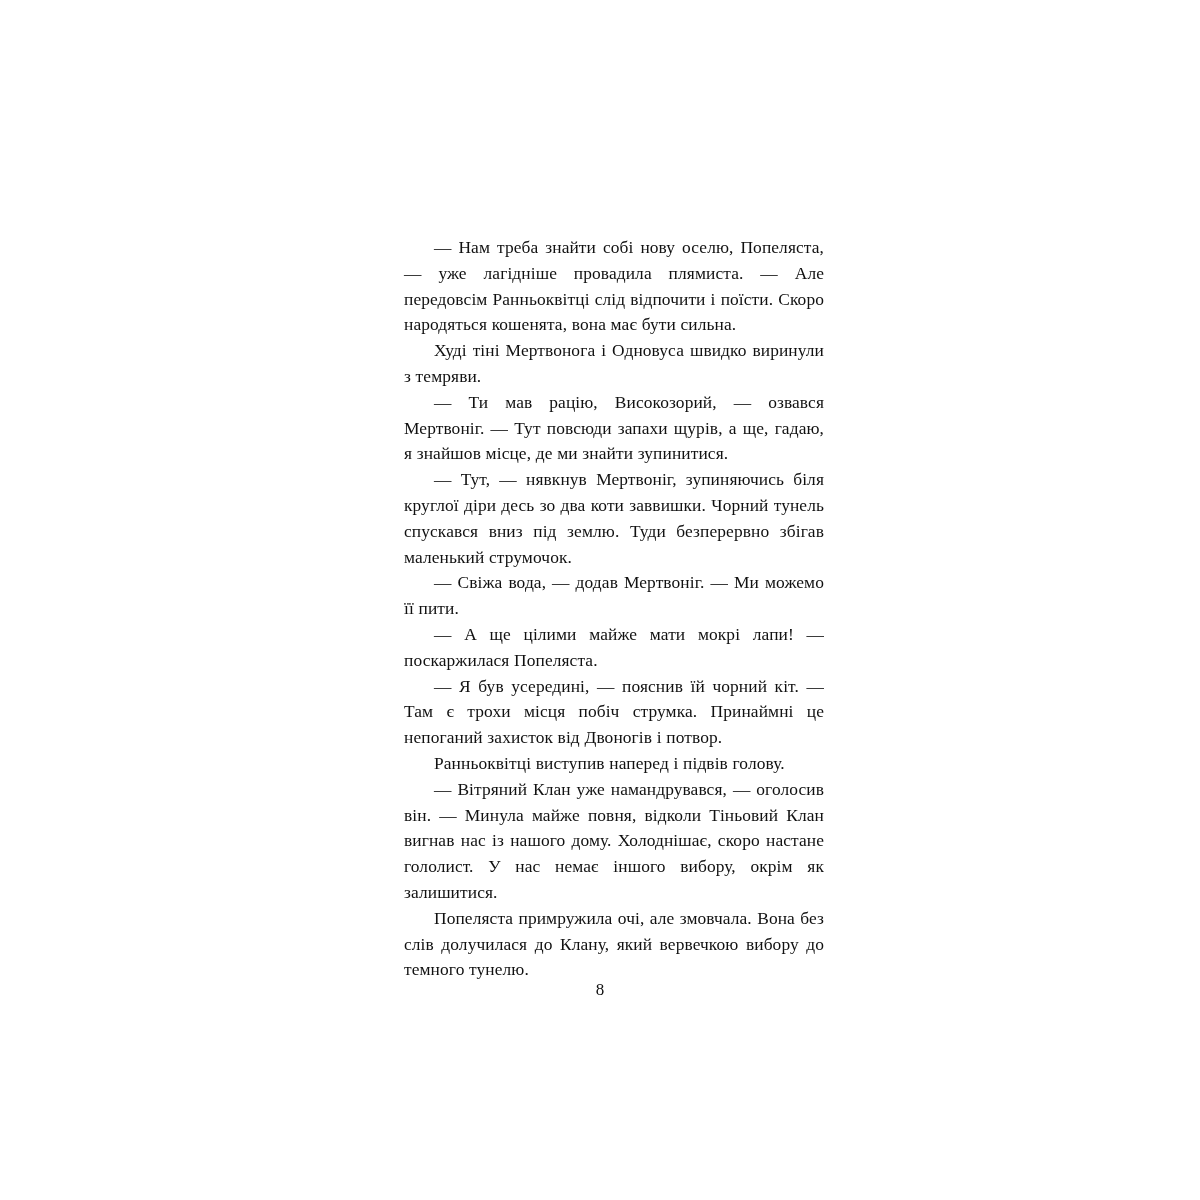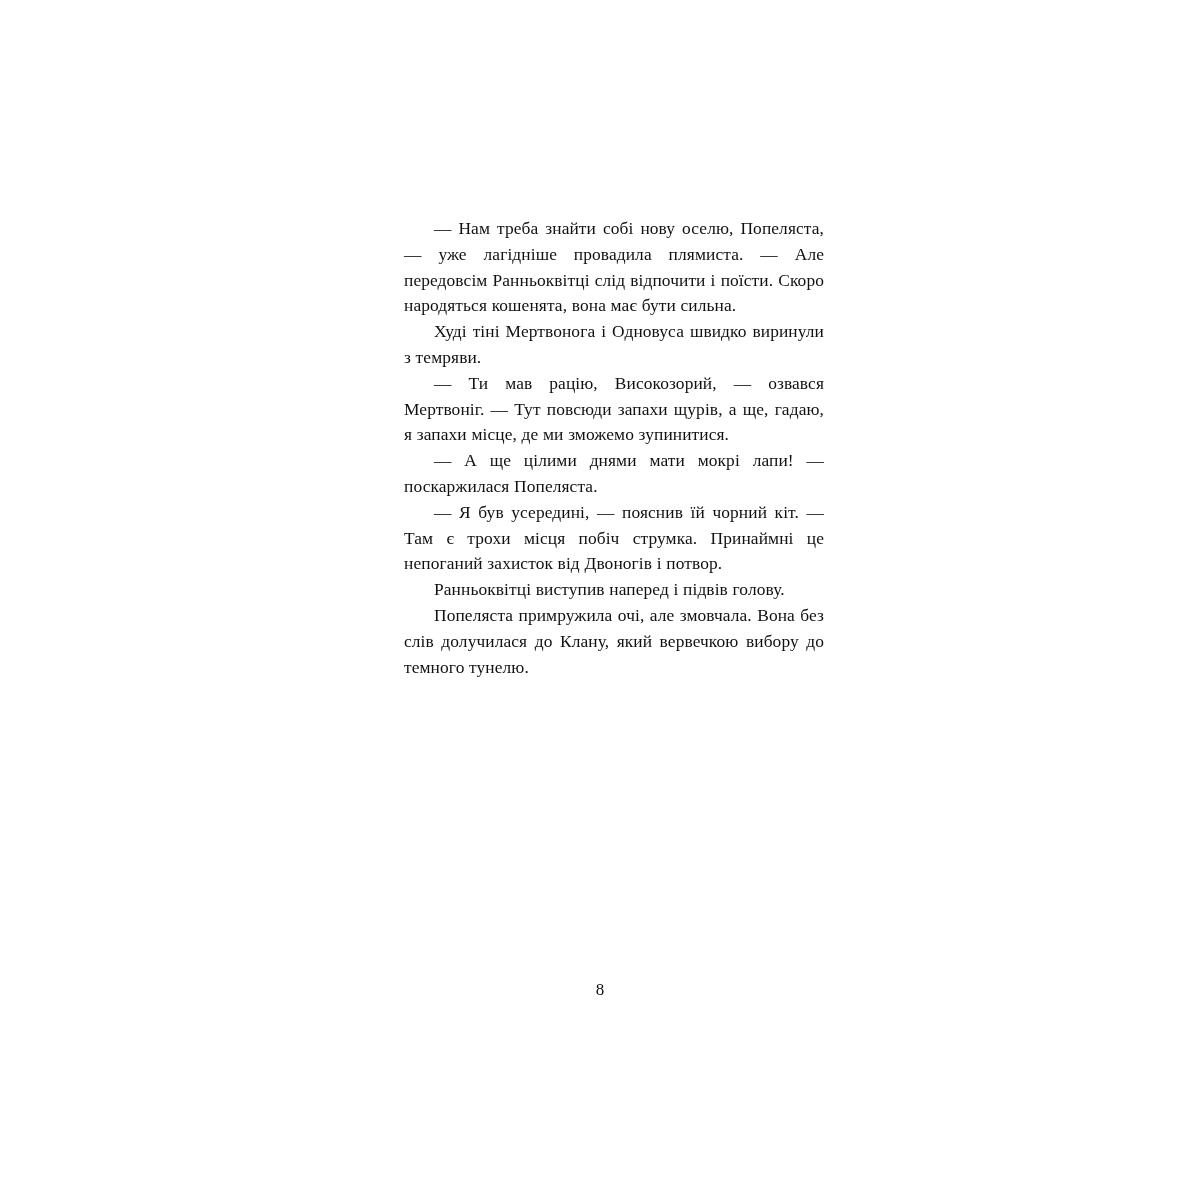--- a/index.html
+++ b/index.html
@@ -18,21 +18,21 @@
   .page {
     position: relative;
     width: 1200px;
     height: 1200px;
     background: #ffffff;
   }
 
   .text-column {
     position: absolute;
     left: 404px;
-    top: 216px;
+    top: 235px;
     width: 420px;
   }
 
   .para {
     margin: 0;
     font-size: 17.4px;
     line-height: 25.8px;
     text-align: justify;
     text-justify: inter-word;
     text-indent: 30px;
@@ -58,22 +58,25 @@
   }
 </style>
 </head>
 <body>
 
 <div class="page">
 
   <div class="text-column">
     <p class="para">— Нам треба знайти собі нову оселю, Попеляста, — уже лагідніше провадила плямиста. — Але передовсім Ранньоквітці слід відпочити і поїсти. Скоро народяться кошенята, вона має бути сильна.</p>
     <p class="para">Худі тіні Мертвонога і Одновуса швидко виринули з темряви.</p>
-    <p class="para">— Ти мав рацію, Високозорий, — озвався Мертвоніг. — Тут повсюди запахи щурів, а ще, гадаю, я запахи місце, де ми зможемо зупинитися.</p>
-    <p class="para">— А ще цілими днями мати мокрі лапи! — поскаржилася Попеляста.</p>
+    <p class="para">— Ти мав рацію, Високозорий, — озвався Мертвоніг. — Тут повсюди запахи щурів, а ще, гадаю, я знайшов місце, де ми знайти зупинитися.</p>
+    <p class="para">— Тут, — нявкнув Мертвоніг, зупиняючись біля круглої діри десь зо два коти заввишки. Чорний тунель спускався вниз під землю. Туди безперервно збігав маленький струмочок.</p>
+    <p class="para">— Свіжа вода, — додав Мертвоніг. — Ми можемо її пити.</p>
+    <p class="para">— А ще цілими майже мати мокрі лапи! — поскаржилася Попеляста.</p>
     <p class="para">— Я був усередині, — пояснив їй чорний кіт. — Там є трохи місця побіч струмка. Принаймні це непоганий захисток від Двоногів і потвор.</p>
     <p class="para">Ранньоквітці виступив наперед і підвів голову.</p>
+    <p class="para">— Вітряний Клан уже намандрувався, — оголосив він. — Минула майже повня, відколи Тіньовий Клан вигнав нас із нашого дому. Холоднішає, скоро настане гололист. У нас немає іншого вибору, окрім як залишитися.</p>
     <p class="para">Попеляста примружила очі, але змовчала. Вона без слів долучилася до Клану, який вервечкою вибору до темного тунелю.</p>
   </div>
 
   <div class="page-number">8</div>
 
 </div>
 
 </body></html>

